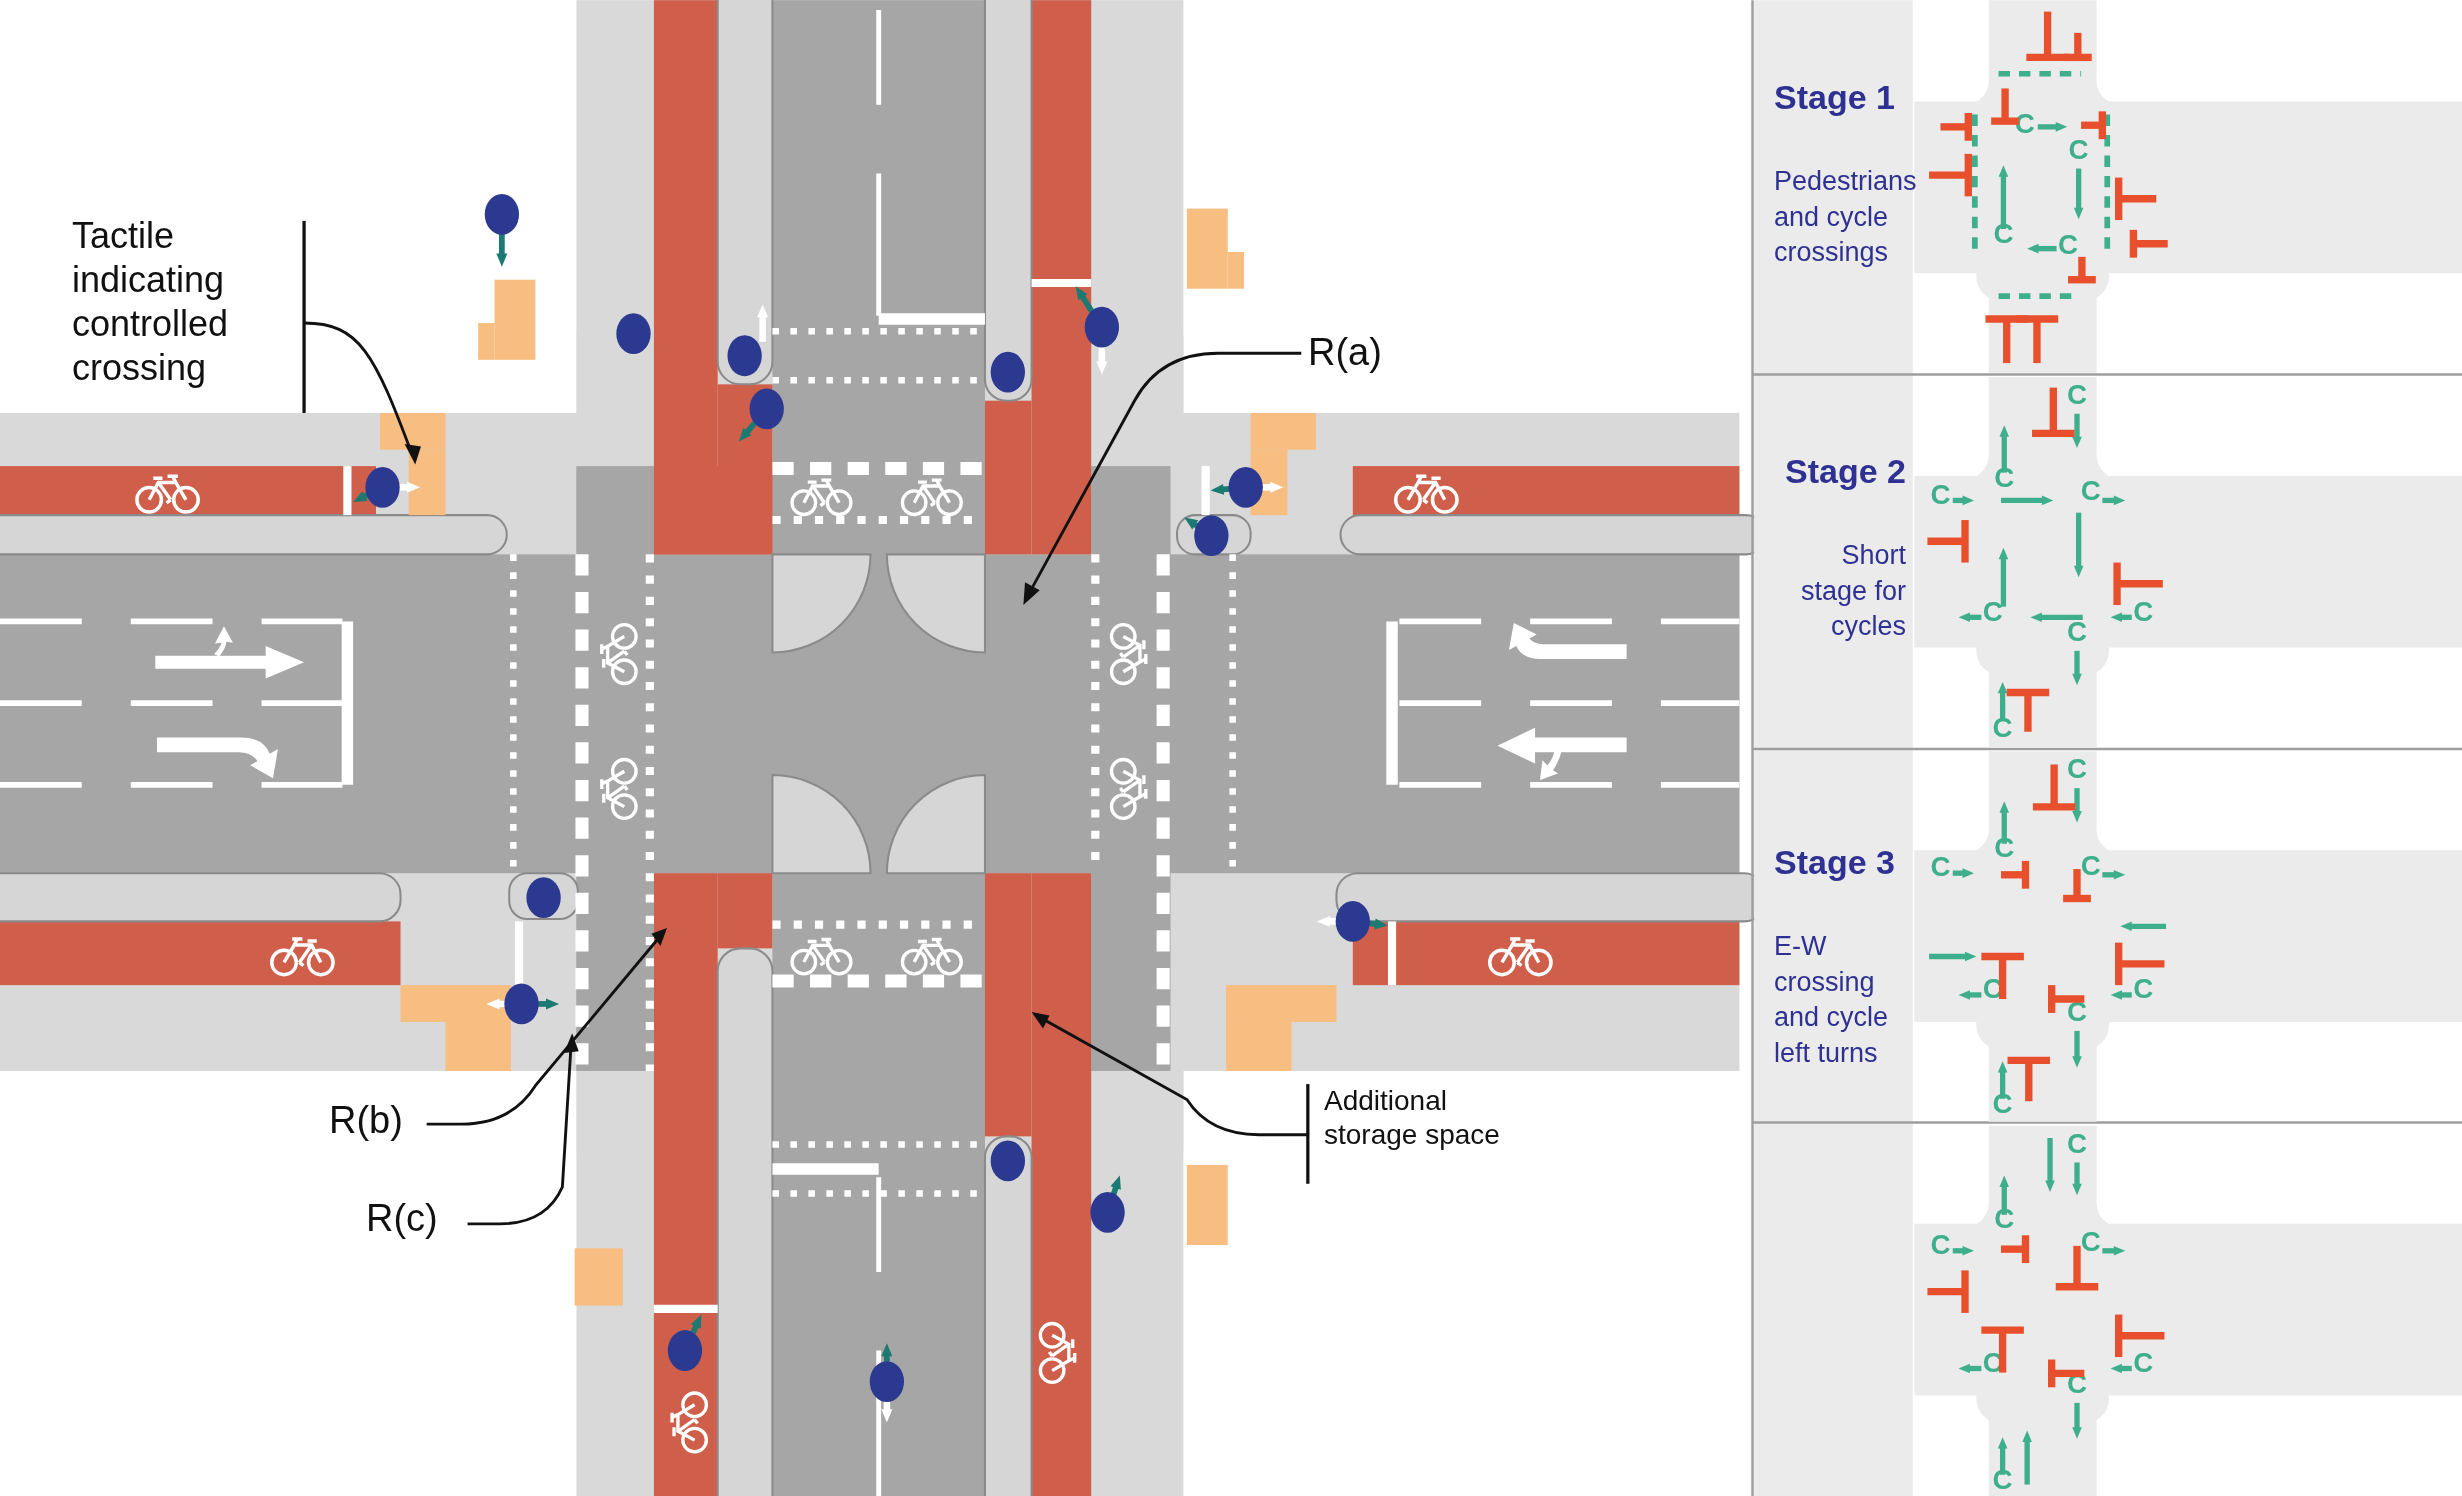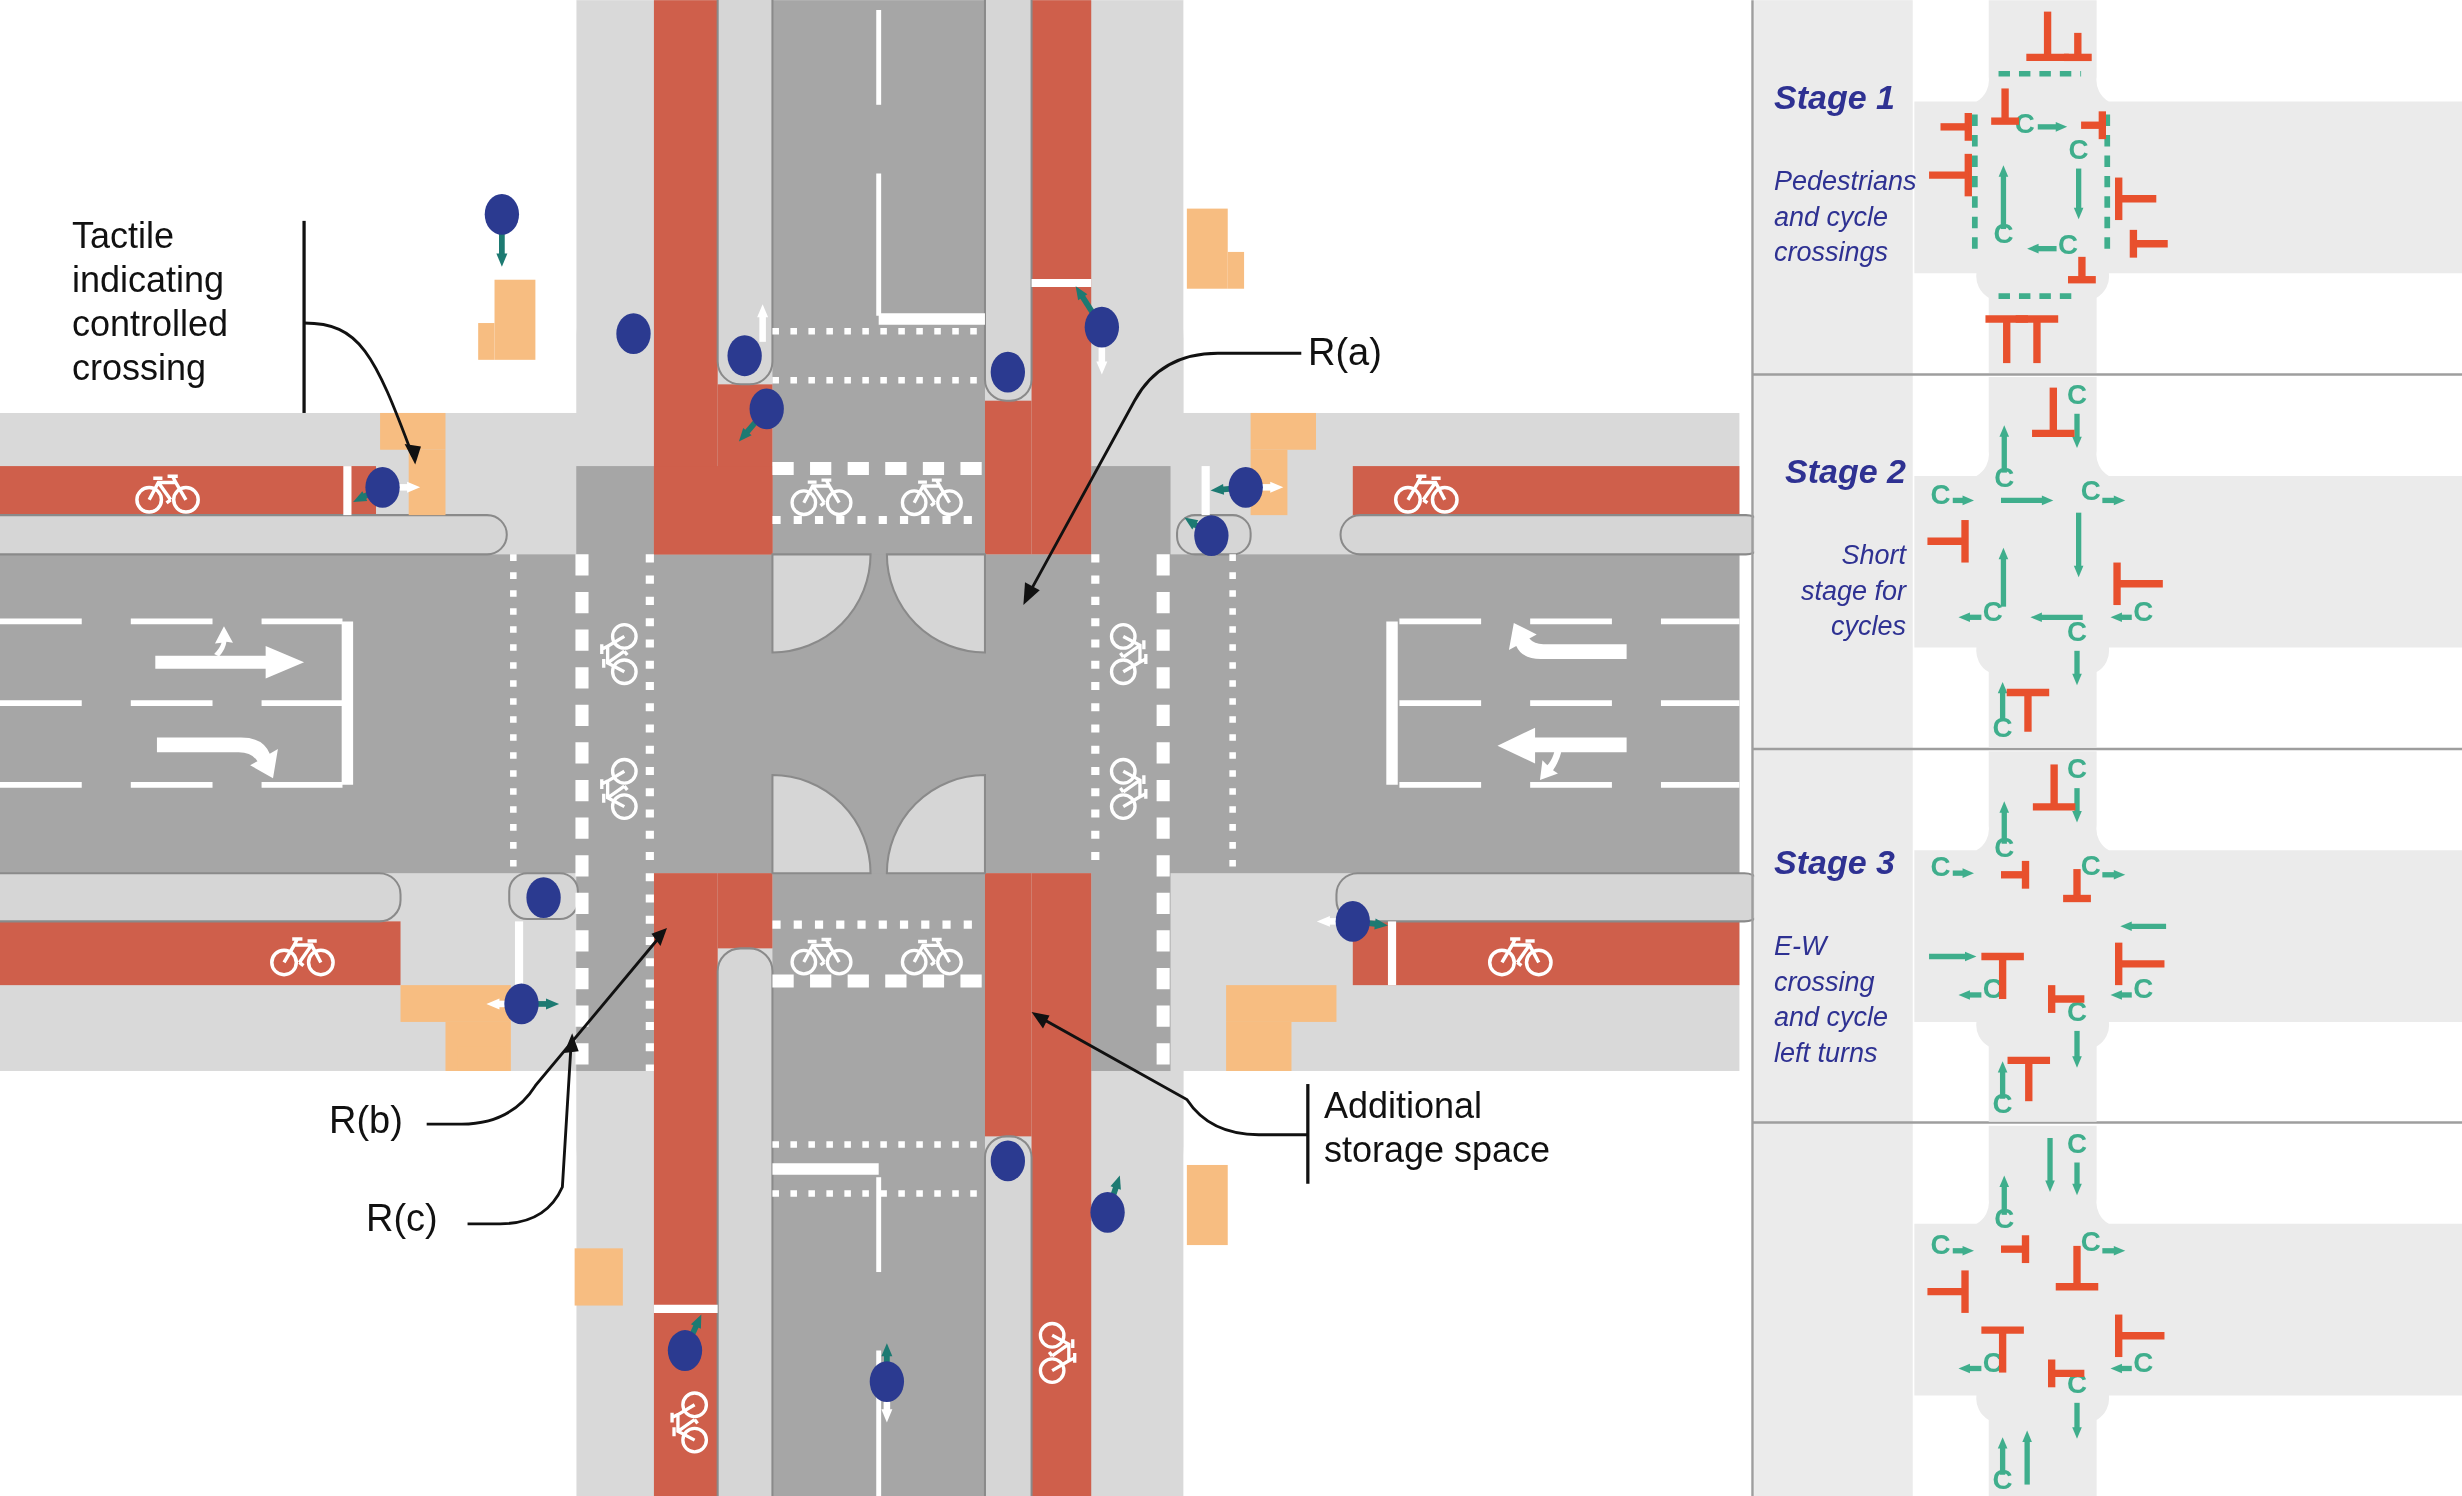--- a/index.html
+++ b/index.html
@@ -5,22 +5,22 @@
   html,body{margin:0;padding:0;background:#fff;}
   #page{position:relative;width:2462px;height:1497px;overflow:hidden;background:#fff;
         font-family:"Liberation Sans", sans-serif;}
   svg{position:absolute;left:0;top:0;}
   .lbl{position:absolute;color:#111;line-height:1.22;}
   .lbl .ln{display:block;}
   #tactile-label{width:219px;left:72px;top:214px;text-align:left;font-size:36px;}
   #ra-label{left:1308px;top:329px;font-size:38px;}
   #rb-label{left:329px;top:1097px;font-size:38px;}
   #rc-label{left:366px;top:1195px;font-size:38px;}
-  #storage-label{left:1324px;top:1084px;font-size:36px;}
-  .stage-label{position:absolute;left:1774px;width:132px;color:var(--indigo);font-style:italic;}
+  #storage-label{left:1324px;top:1084px;font-size:28px;}
+  .stage-label{position:absolute;left:1774px;width:132px;color:var(--indigo);}
   .stage-title{font-size:34px;font-weight:bold;margin-bottom:31px;}
   .stage-sub{font-size:27px;line-height:1.32;margin-top:47px;}
   .r0{top:78px;} .r1{top:452px;text-align:right;} .r2{top:843px;} .r3{top:1200px;}
 </style>
 </head>
 <body>
 
 <div id="page">
 
 <svg id="plan" width="2462" height="1497" viewBox="0 0 3012 1831">

